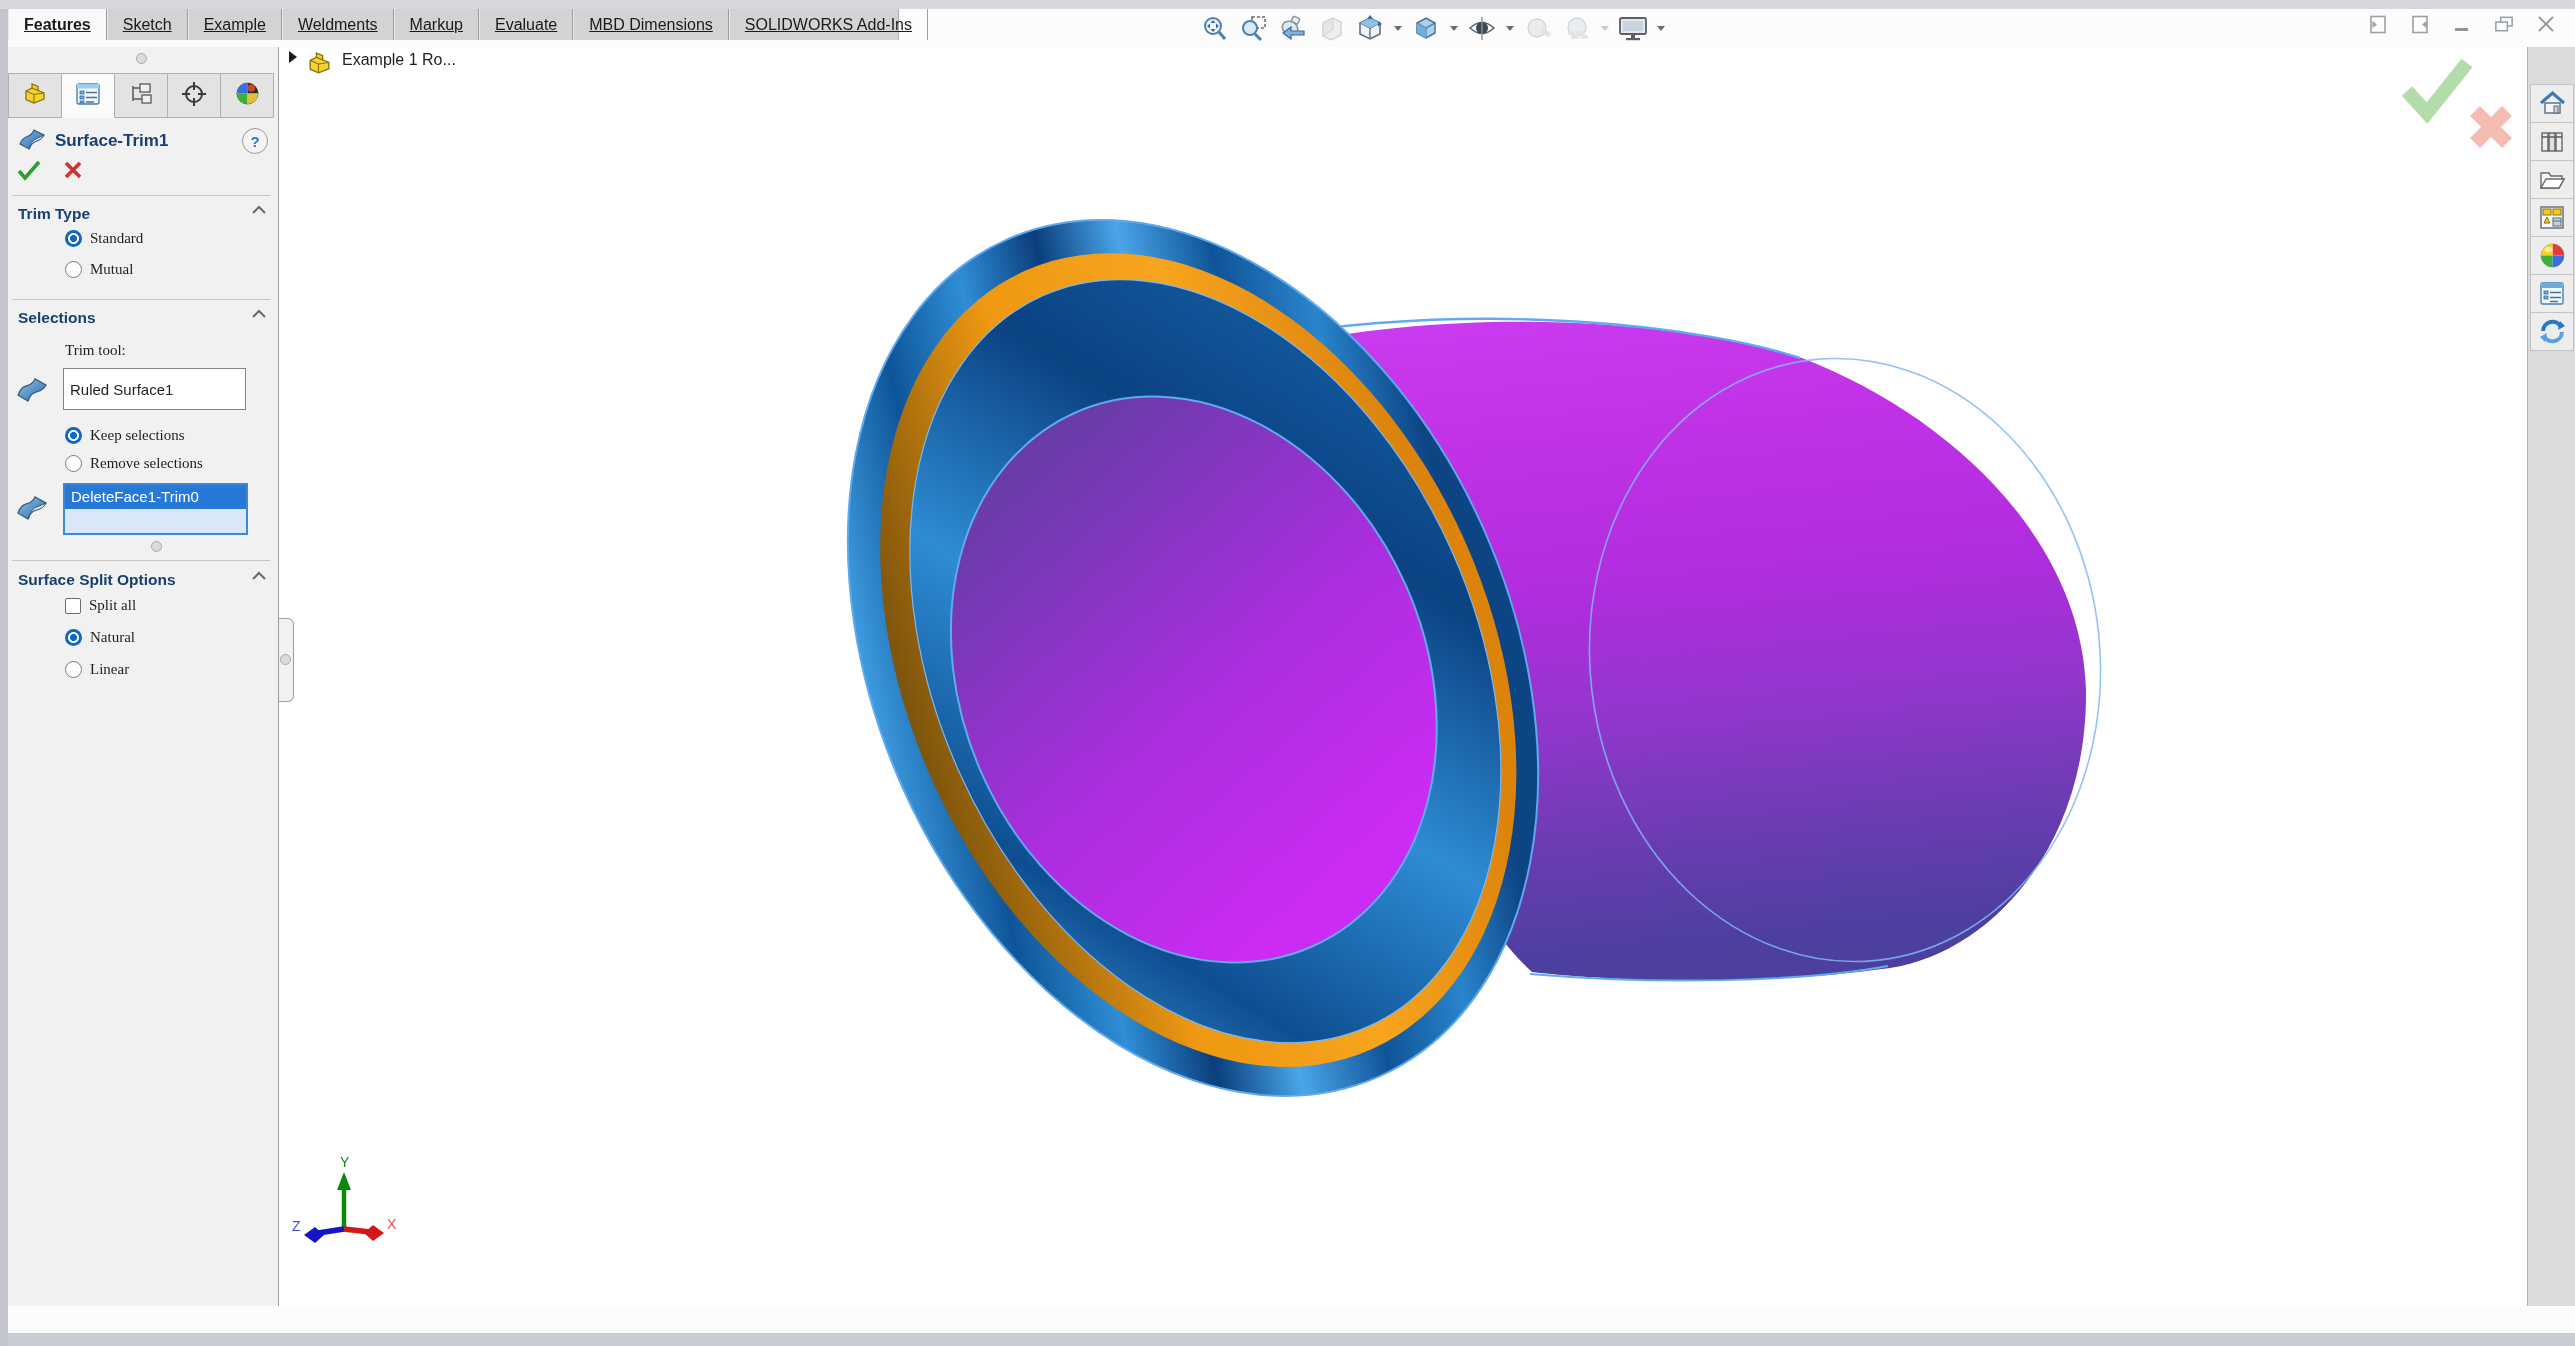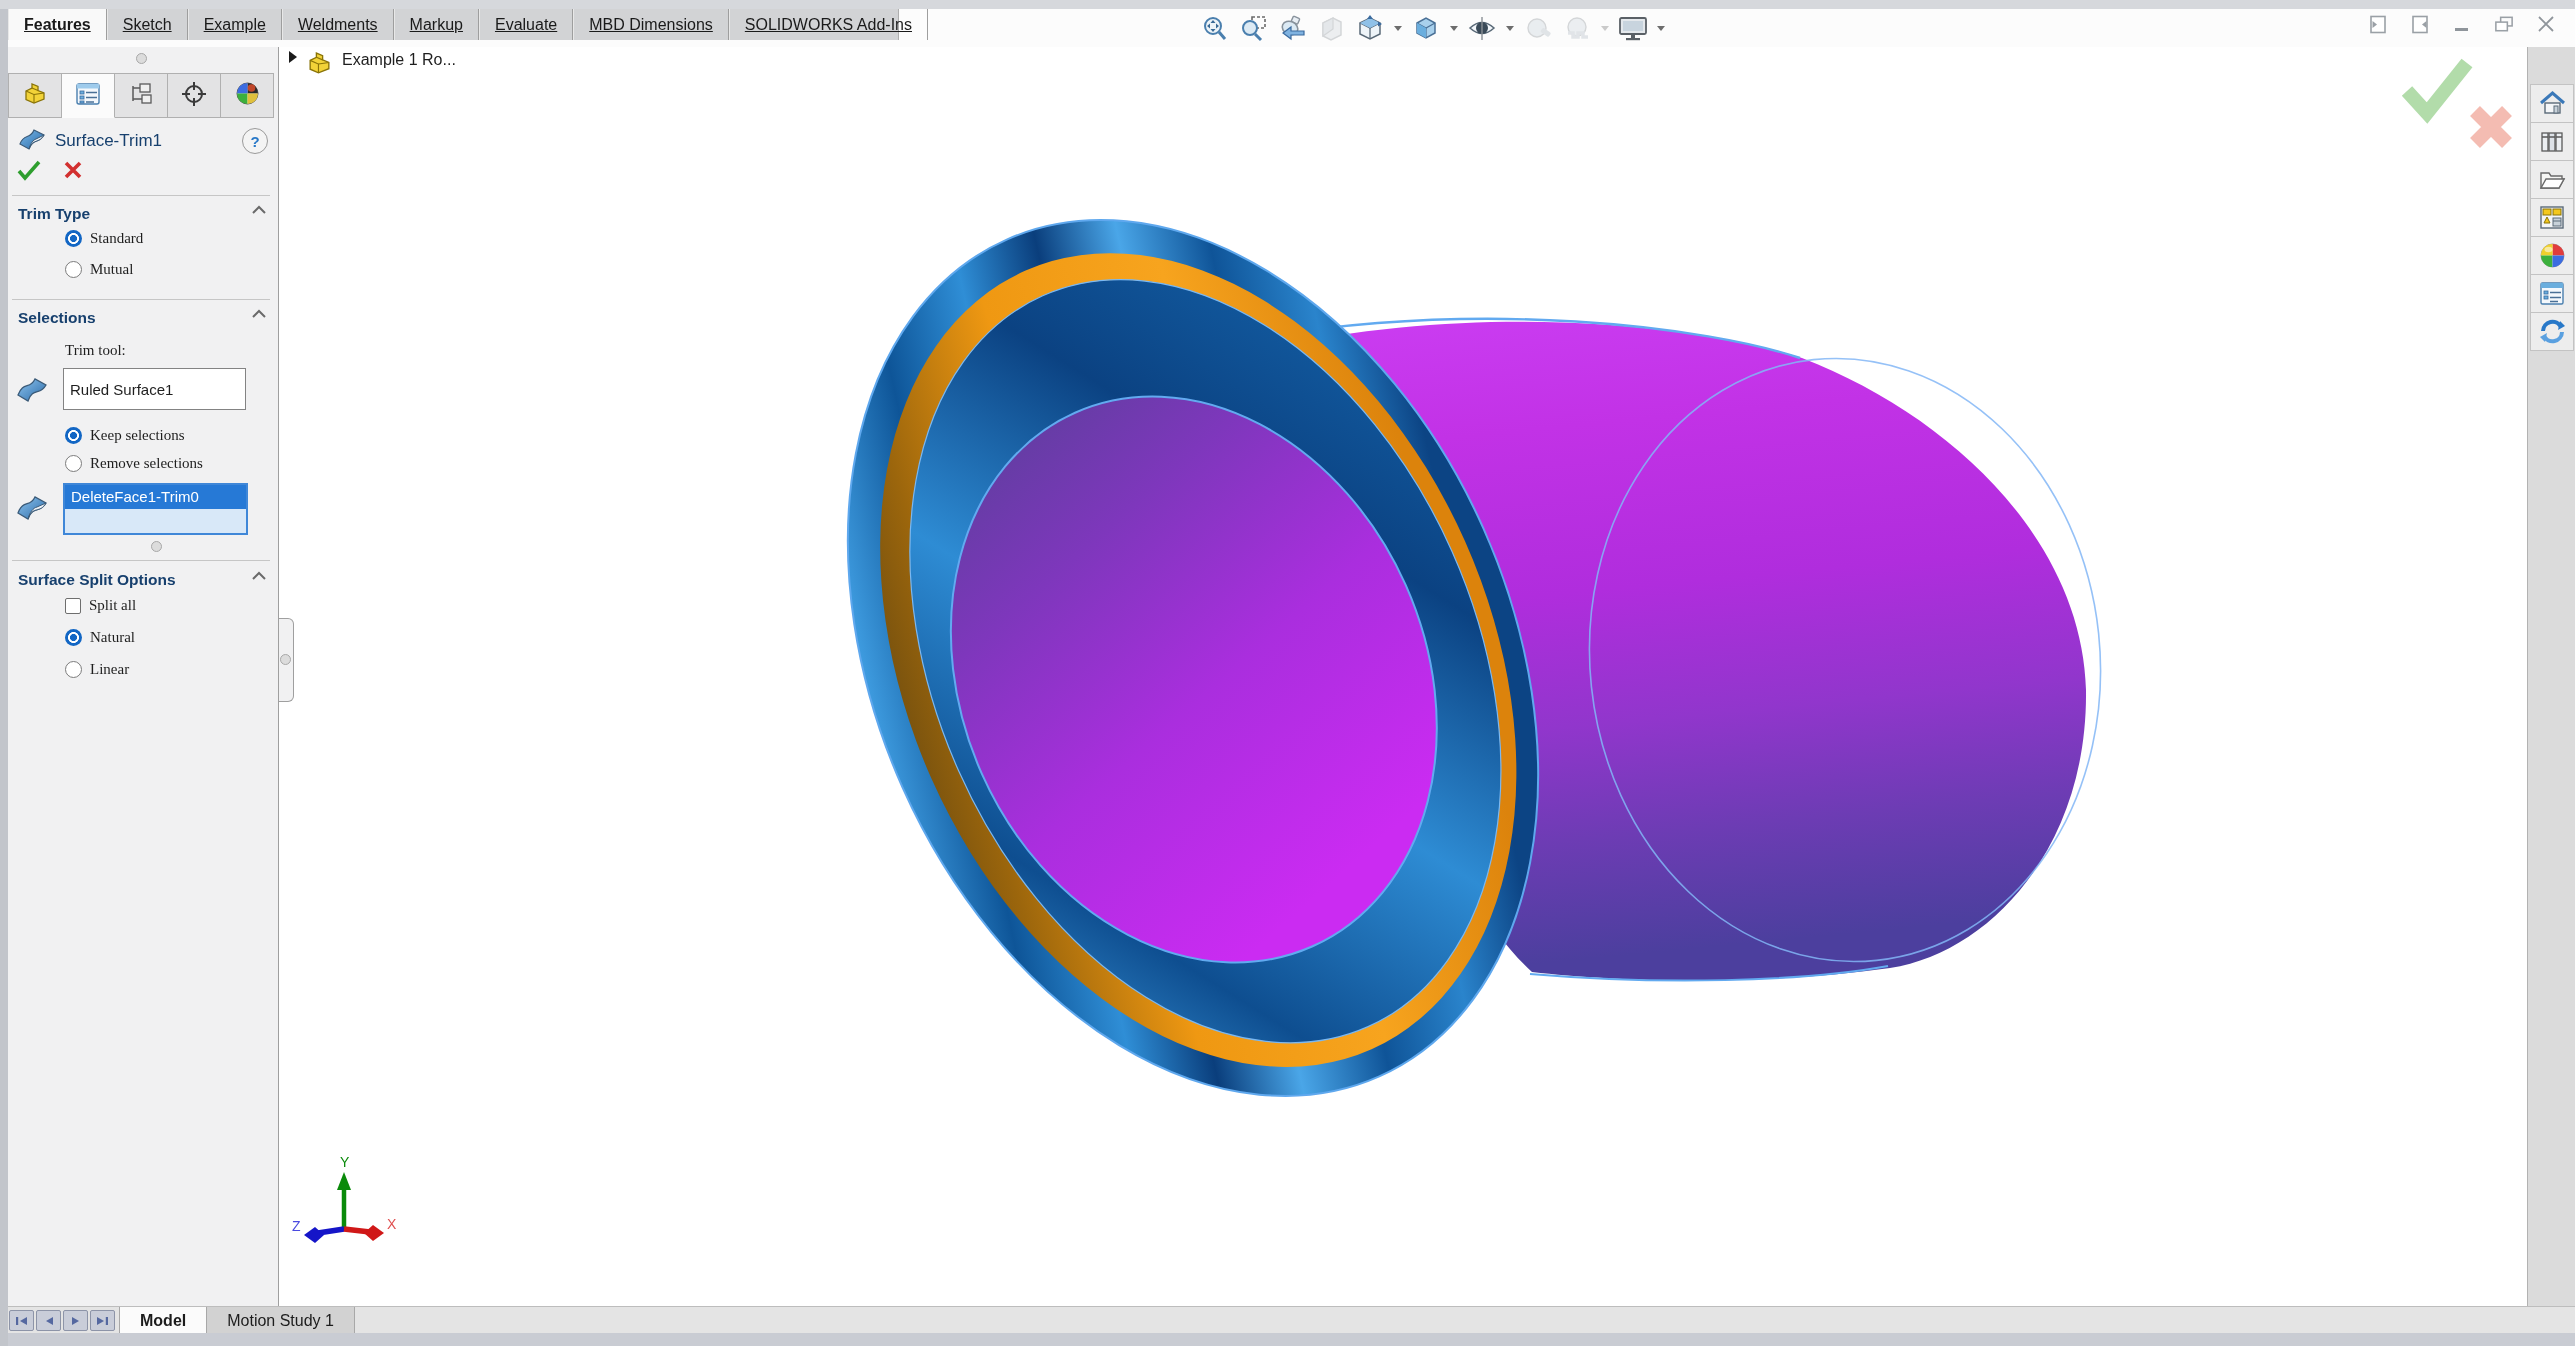--- a/index.html
+++ b/index.html
@@ -19,21 +19,21 @@
   .win-controls{position:absolute;right:18px;top:4px;display:flex;align-items:center;gap:20px;}
   .win-btn{width:22px;height:22px;display:flex;align-items:center;justify-content:center;}
   
   .pm-panel{position:absolute;left:8px;top:47px;width:270px;height:1259px;background:#f1f1f2;border-right:1px solid #9f9f9f;z-index:20;}
   .pm-grip{position:absolute;left:128px;top:6px;width:9px;height:9px;border-radius:50%;background:#dcdcdc;border:1px solid #a8a8a8;}
   .pm-tabs{position:absolute;left:0;top:26px;width:266px;height:44px;display:flex;border-bottom:1px solid #b5b5b5;}
   .pm-tab{width:53px;height:43px;background:#e3e3e4;border:1px solid #b0b0b0;border-left:none;display:flex;align-items:center;justify-content:center;}
   .pm-tab:first-child{border-left:1px solid #b0b0b0;}
   .pm-tab.active{background:#fbfbfb;border-bottom:1px solid #fbfbfb;}
   .pm-title-row{position:absolute;left:10px;top:80px;width:250px;height:28px;display:flex;align-items:center;gap:9px;}
-  .pm-title{font-size:17px;font-weight:normal;color:#17406e;flex:1;}
+  .pm-title{font-size:17px;font-weight:bold;color:#17406e;flex:1;}
   .help-btn{width:24px;height:24px;border-radius:50%;border:1px solid #9a9a9a;background:#f4f4f4;color:#2878c8;font-size:15px;font-weight:bold;display:flex;align-items:center;justify-content:center;}
   .pm-confirm{position:absolute;left:8px;top:112px;display:flex;gap:20px;align-items:center;}
   .divider{position:absolute;left:4px;width:258px;height:0;border-top:1px solid #c6c6c6;}
   .sec-header{position:absolute;left:10px;width:248px;display:flex;}
   .sec-title{font-size:15.5px;font-weight:bold;color:#17406e;flex:1;}
   .ctl-row{position:absolute;display:flex;align-items:center;gap:8px;font-family:Liberation Serif, serif;}
   .lbl{font-size:15px;color:#1e1e1e;white-space:nowrap;}
   .radio{width:17px;height:17px;border-radius:50%;border:1.5px solid #7c7c7c;background:#fff;box-sizing:border-box;flex:none;}
   .radio.checked{border:none;background:radial-gradient(circle,#1266c4 0 3.2px,#ffffff 3.8px 5.2px,#1266c4 5.8px 100%);}
   .checkbox{width:16px;height:16px;border:1.5px solid #6e6e6e;border-radius:2px;background:#fff;box-sizing:border-box;flex:none;}
@@ -498,43 +498,15 @@
         <svg width="27" height="27" viewBox="0 0 27 27">
             <path d="M4 13 A9.5 9.5 0 0 1 22 9" fill="none" stroke="#2878c8" stroke-width="4"></path>
             <path d="M26 8 L19 12 L21 3 Z" fill="#2878c8"></path>
             <path d="M23 14 A9.5 9.5 0 0 1 5 18" fill="none" stroke="#5aa0e0" stroke-width="4"></path>
             <path d="M1 19 L8 15 L6 24 Z" fill="#5aa0e0"></path>
           </svg>
       </div>
     </div>
   </div>
 
-  <div class="bottom-bar">
-    <div class="nav-group">
-      <div class="nav-btn">
-          <svg width="13" height="10" viewBox="0 0 13 10">
-            <rect x="1" y="1" width="2.2" height="8" fill="#5568a0"></rect>
-            <path d="M12 1 L5 5 L12 9 Z" fill="#5568a0"></path>
-          </svg>
-        </div>
-      <div class="nav-btn">
-          <svg width="10" height="10" viewBox="0 0 10 10">
-            <path d="M9 1 L2 5 L9 9 Z" fill="#5568a0"></path>
-          </svg>
-        </div>
-      <div class="nav-btn">
-          <svg width="10" height="10" viewBox="0 0 10 10">
-            <path d="M1 1 L8 5 L1 9 Z" fill="#5568a0"></path>
-          </svg>
-        </div>
-      <div class="nav-btn">
-          <svg width="13" height="10" viewBox="0 0 13 10">
-            <path d="M1 1 L8 5 L1 9 Z" fill="#5568a0"></path>
-            <rect x="9.8" y="1" width="2.2" height="8" fill="#5568a0"></rect>
-          </svg>
-        </div>
-    </div>
-    <div class="sheet-tab active">Model</div>
-    <div class="sheet-tab">Motion Study 1</div>
-  </div>
   <div class="status-bar"></div>
 
 </div>
 
 </body></html>

